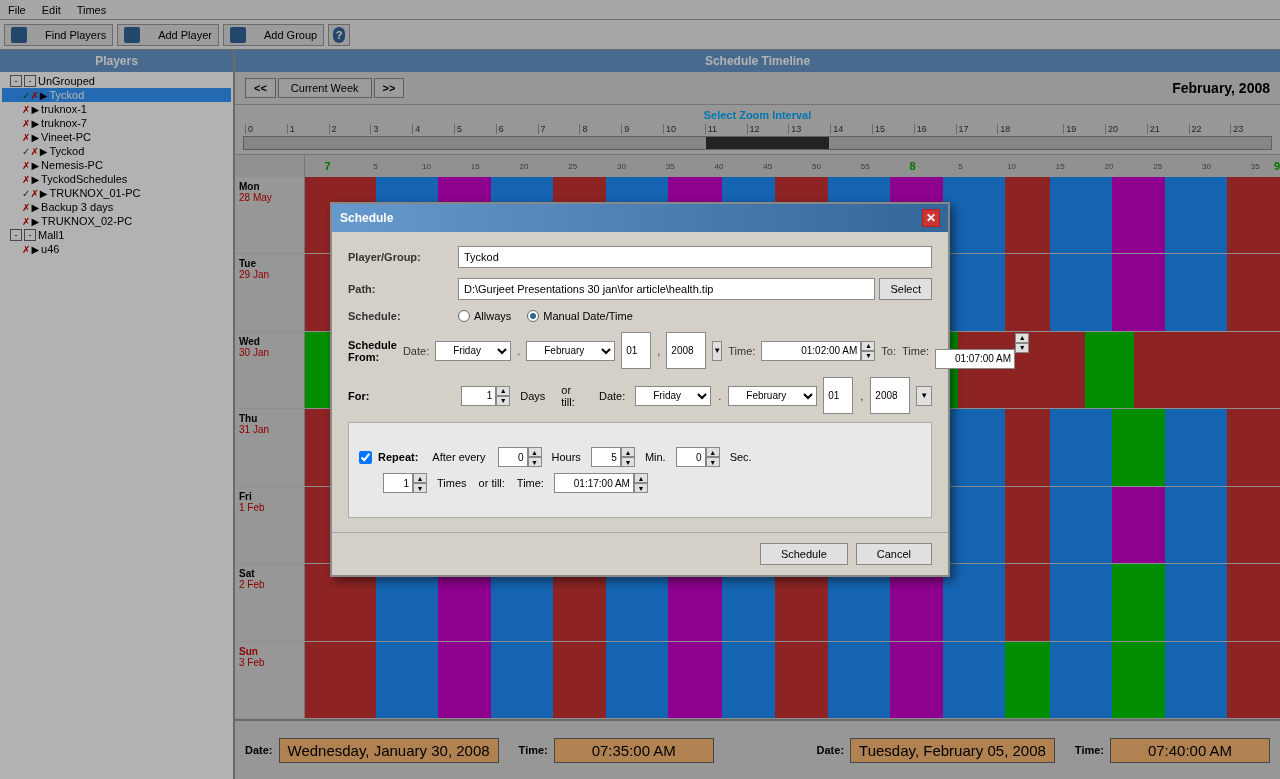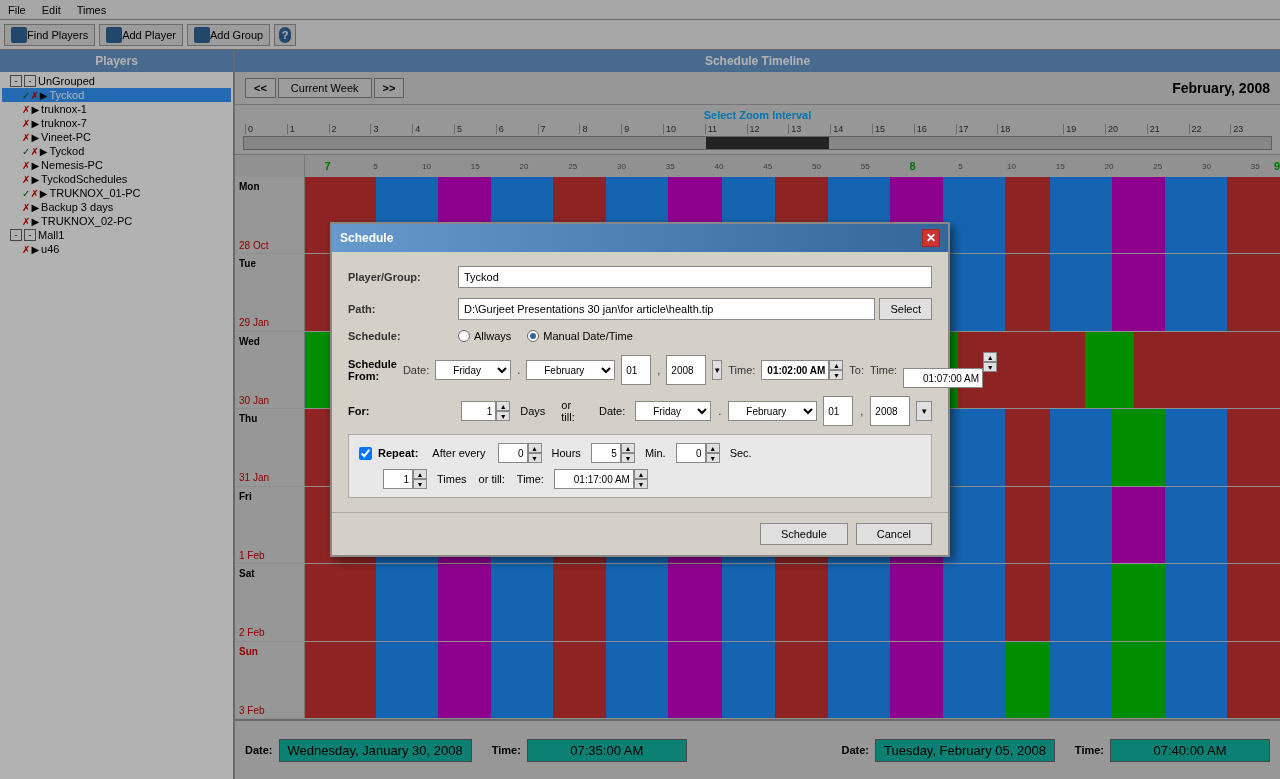--- a/index.html
+++ b/index.html
@@ -4,21 +4,21 @@
   <style>
     * { box-sizing: border-box; margin: 0; padding: 0; }
     body { font-family: 'Segoe UI', Tahoma, Geneva, Verdana, sans-serif; font-size: 11px; background: #c0c0c0; overflow: hidden; width: 1280px; height: 779px; }
     
     
     #menubar { background: #f0f0f0; padding: 2px 0; display: flex; align-items: center; height: 20px; border-bottom: 1px solid #999; }
     #menubar span { padding: 2px 8px; cursor: pointer; font-size: 11px; }
     
     
     #toolbar { background: #f0f0f0; padding: 3px 4px; display: flex; align-items: center; height: 30px; border-bottom: 1px solid #999; gap: 4px; }
-    .toolbar-btn { display: flex; align-items: center; gap: 0; padding: 2px 6px; background: #e0e0e0; border: 1px solid #999; cursor: pointer; font-size: 11px; height: 22px; }
+    .toolbar-btn { display: flex; align-items: center; gap: 18px; padding: 2px 6px; background: #e0e0e0; border: 1px solid #999; cursor: pointer; font-size: 11px; height: 22px; }
     
     
     #main { display: flex; height: calc(779px - 50px); }
     
     
     #left-panel { width: 235px; background: #f0f0f0; border-right: 2px solid #999; display: flex; flex-direction: column; }
     #left-header { background: #6699cc; color: white; text-align: center; padding: 4px; font-weight: bold; font-size: 12px; }
     #player-tree { flex: 1; overflow-y: auto; background: white; padding: 2px; }
     .tree-item { display: flex; align-items: center; padding: 1px 2px; cursor: pointer; white-space: nowrap; }
     .tree-item.selected { background: #3399ff; color: white; }
@@ -41,30 +41,30 @@
     #month-label { font-size: 14px; font-weight: bold; color: #000; }
     
     
     #zoom-area { background: #d8d8d8; padding: 4px 8px; border-bottom: 1px solid #aaa; }
     #zoom-label { color: #00aaff; font-weight: bold; text-align: center; font-size: 11px; margin-bottom: 3px; }
     #zoom-slider-track { position: relative; height: 14px; background: #c0c0c0; border: 1px solid #888; width: 100%; margin-top: 2px; }
     #zoom-slider-thumb { position: absolute; left: 45%; width: 12%; height: 100%; background: #333; cursor: pointer; }
     
     
     .schedule-row { display: flex; height: calc((100% - 30px) / 7); border-bottom: 1px solid #ccc; }
-    .row-label { width: 70px; min-width: 70px; display: flex; flex-direction: column; justify-content: flex-start; align-items: flex-start; padding: 4px 4px; border-right: 1px solid #aaa; background: #d8d8d8; font-size: 10px; gap: 48px; }
+    .row-label { width: 70px; min-width: 70px; display: flex; flex-direction: column; justify-content: flex-start; align-items: flex-start; padding: 4px 4px; border-right: 1px solid #aaa; background: #d8d8d8; font-size: 10px; }
     .row-label .day-name { font-weight: bold; }
     .row-label .day-date { color: #cc0000; }
     .row-content { flex: 1; display: flex; position: relative; overflow: hidden; }
     
     
     #bottom-bar { height: 60px; background: #d8d8d8; border-top: 2px solid #999; display: flex; align-items: center; padding: 4px 10px; gap: 20px; }
     .bottom-field { display: flex; align-items: center; gap: 6px; }
     .bottom-label { font-weight: bold; font-size: 11px; }
-    .bottom-value { background: #14b8a6; border: 1px solid #666; padding: 3px 8px; font-size: 13px; min-width: 160px; text-align: center; }
+    .bottom-value { background: #fdba74; border: 1px solid #666; padding: 3px 8px; font-size: 15px; min-width: 160px; text-align: center; }
     
     
     #modal-overlay { position: fixed; top: 0; left: 0; width: 1280px; height: 779px; background: rgba(0,0,0,0.3); z-index: 100; display: flex; align-items: center; justify-content: center; }
     #modal { background: #d4d0c8; border: 2px solid #888; width: 620px; box-shadow: 4px 4px 10px rgba(0,0,0,0.5); }
     #modal-titlebar { background: linear-gradient(to right, #6699cc, #336699); color: white; padding: 5px 8px; display: flex; justify-content: space-between; align-items: center; font-weight: bold; font-size: 12px; }
     #modal-close { background: #cc3333; border: 1px solid #aa2222; color: white; width: 18px; height: 18px; cursor: pointer; display: flex; align-items: center; justify-content: center; font-size: 12px; font-weight: bold; }
     #modal-body { padding: 14px 16px; }
     .form-row { display: flex; align-items: center; margin-bottom: 10px; }
     .form-label { width: 110px; font-size: 11px; font-weight: bold; color: #333; }
     .form-input { flex: 1; background: white; border: 1px solid #888; padding: 3px 5px; font-size: 11px; height: 22px; }
@@ -73,27 +73,27 @@
     .radio-group { display: flex; align-items: center; gap: 16px; }
     .radio-item { display: flex; align-items: center; gap: 4px; cursor: pointer; }
     .radio-circle { width: 12px; height: 12px; border-radius: 50%; border: 1px solid #666; background: white; display: flex; align-items: center; justify-content: center; }
     .radio-circle.selected::after { content: ''; width: 6px; height: 6px; border-radius: 50%; background: #336699; display: block; }
     
     
     .schedule-from-row { display: flex; align-items: center; gap: 6px; margin-bottom: 8px; font-size: 11px; }
     .sched-label { font-weight: bold; width: 110px; }
     .sched-small-label { color: #333; }
     .sched-select { background: white; border: 1px solid #888; padding: 2px 13px; font-size: 10px; height: 20px; }
-    .sched-input { background: white; border: 1px solid #888; padding: 2px 4px; font-size: 10px; height: 30px; width: 80px; }
+    .sched-input { background: white; border: 1px solid #888; padding: 2px 4px; font-size: 10px; height: 37px; width: 80px; }
     
     
     .for-row { display: flex; align-items: center; gap: 6px; margin-bottom: 8px; font-size: 11px; }
     
     
-    .repeat-section { border: 1px solid #aaa; background: #e8e8e8; padding: 8px 10px; margin-top: 4px; }
+    .repeat-section { border: 1px solid #aaa; background: #e8e8e8; padding: 24px 10px; margin-top: 4px; }
     .repeat-row { display: flex; align-items: center; gap: 6px; font-size: 11px; margin-bottom: 6px; }
     .repeat-row:last-child { margin-bottom: 0; }
     
     
     #modal-buttons { padding: 10px 16px; display: flex; justify-content: flex-end; gap: 8px; background: #d4d0c8; border-top: 1px solid #aaa; }
     .modal-btn { background: #e0e0e0; border: 1px solid #888; padding: 4px 20px; cursor: pointer; font-size: 11px; min-width: 70px; }
     .modal-btn.primary { background: #e0e0e0; }
     
     
     .spinbox { display: flex; align-items: stretch; }
@@ -309,21 +309,21 @@
           <span style="position:absolute;left:92%;font-size:8px;color:#555;">30</span>
           <span style="position:absolute;left:97%;font-size:8px;color:#555;">35</span>
 
           <span class="section-num" style="position:absolute;right:0;font-size:11px;font-weight:bold;color:#00aa00;">9</span>
         </div>
       </div>
 
       <div class="schedule-row" style="height:calc((100% - 22px) / 7);">
         <div class="row-label">
           <span class="day-name">Mon</span>
-          <span class="day-date">28 Oct</span>
+          <span class="day-date">28 May</span>
         </div>
         <div class="row-content">
 
           <div style="flex:0.08;background:#cc3333;height:100%;"></div>
           <div style="flex:0.07;background:#1e90ff;height:100%;"></div>
           <div style="flex:0.06;background:#cc00cc;height:100%;"></div>
           <div style="flex:0.07;background:#1e90ff;height:100%;"></div>
           <div style="flex:0.06;background:#cc3333;height:100%;"></div>
           <div style="flex:0.07;background:#1e90ff;height:100%;"></div>
           <div style="flex:0.06;background:#cc00cc;height:100%;"></div>
@@ -557,21 +557,21 @@
         <select class="sched-select">
           <option>February</option>
         </select>
         <input type="text" class="sched-input" value="01" style="width: 30px;">
         <span style="color:#333;">,</span>
         <input type="text" class="sched-input" value="2008" style="width: 40px;">
         <div class="dropdown-arrow">▼</div>
 
         <span class="sched-small-label">Time:</span>
         <div class="spinbox">
-          <input type="text" value="01:02:00 AM" style="width: 68px; font-weight: bold;">
+          <input type="text" value="01:02:00 AM" style="width: 100px;">
           <div class="spinbox-btns">
             <div class="spinbox-btn">▲</div>
             <div class="spinbox-btn">▼</div>
           </div>
         </div>
 
         <span class="sched-small-label">To:</span>
         <span class="sched-small-label">Time:</span>
         <div class="spinbox">
           <input type="text" value="01:07:00 AM" style="width: 80px; margin-top: 16px;">

